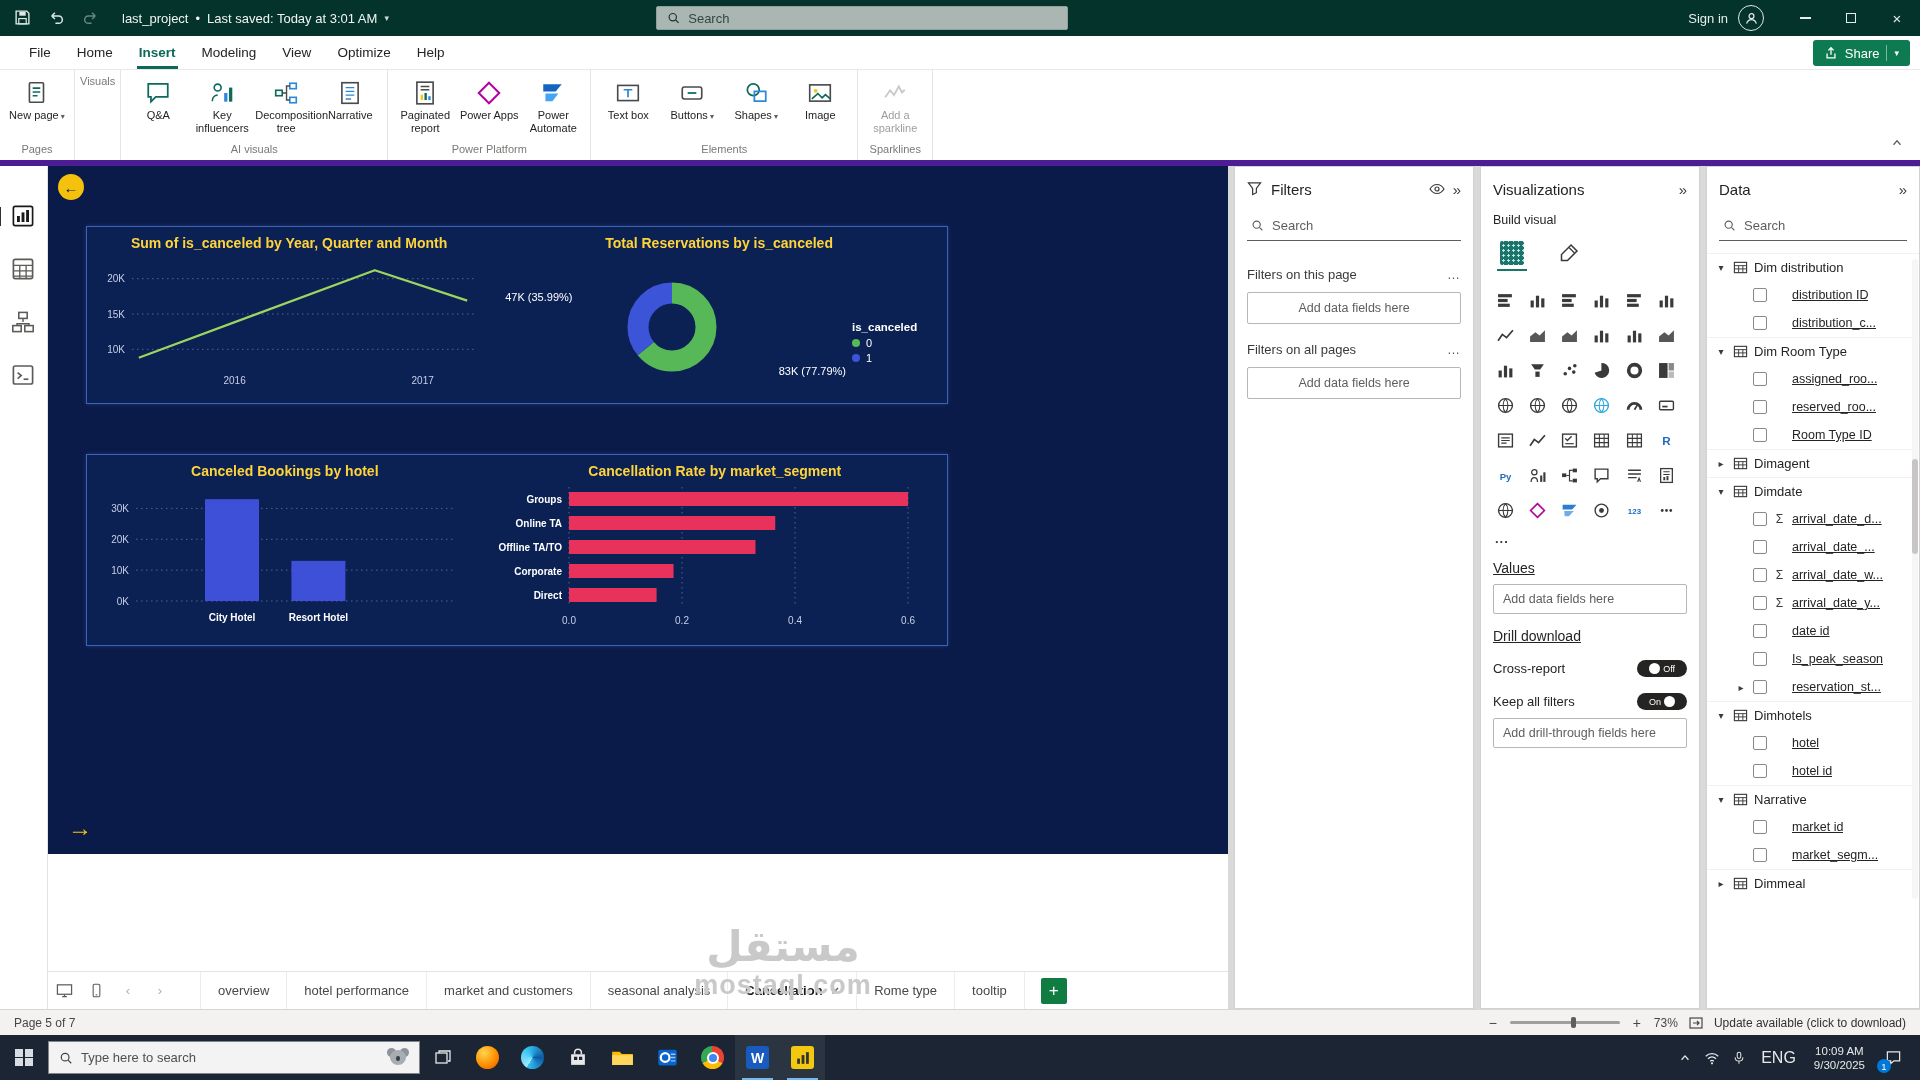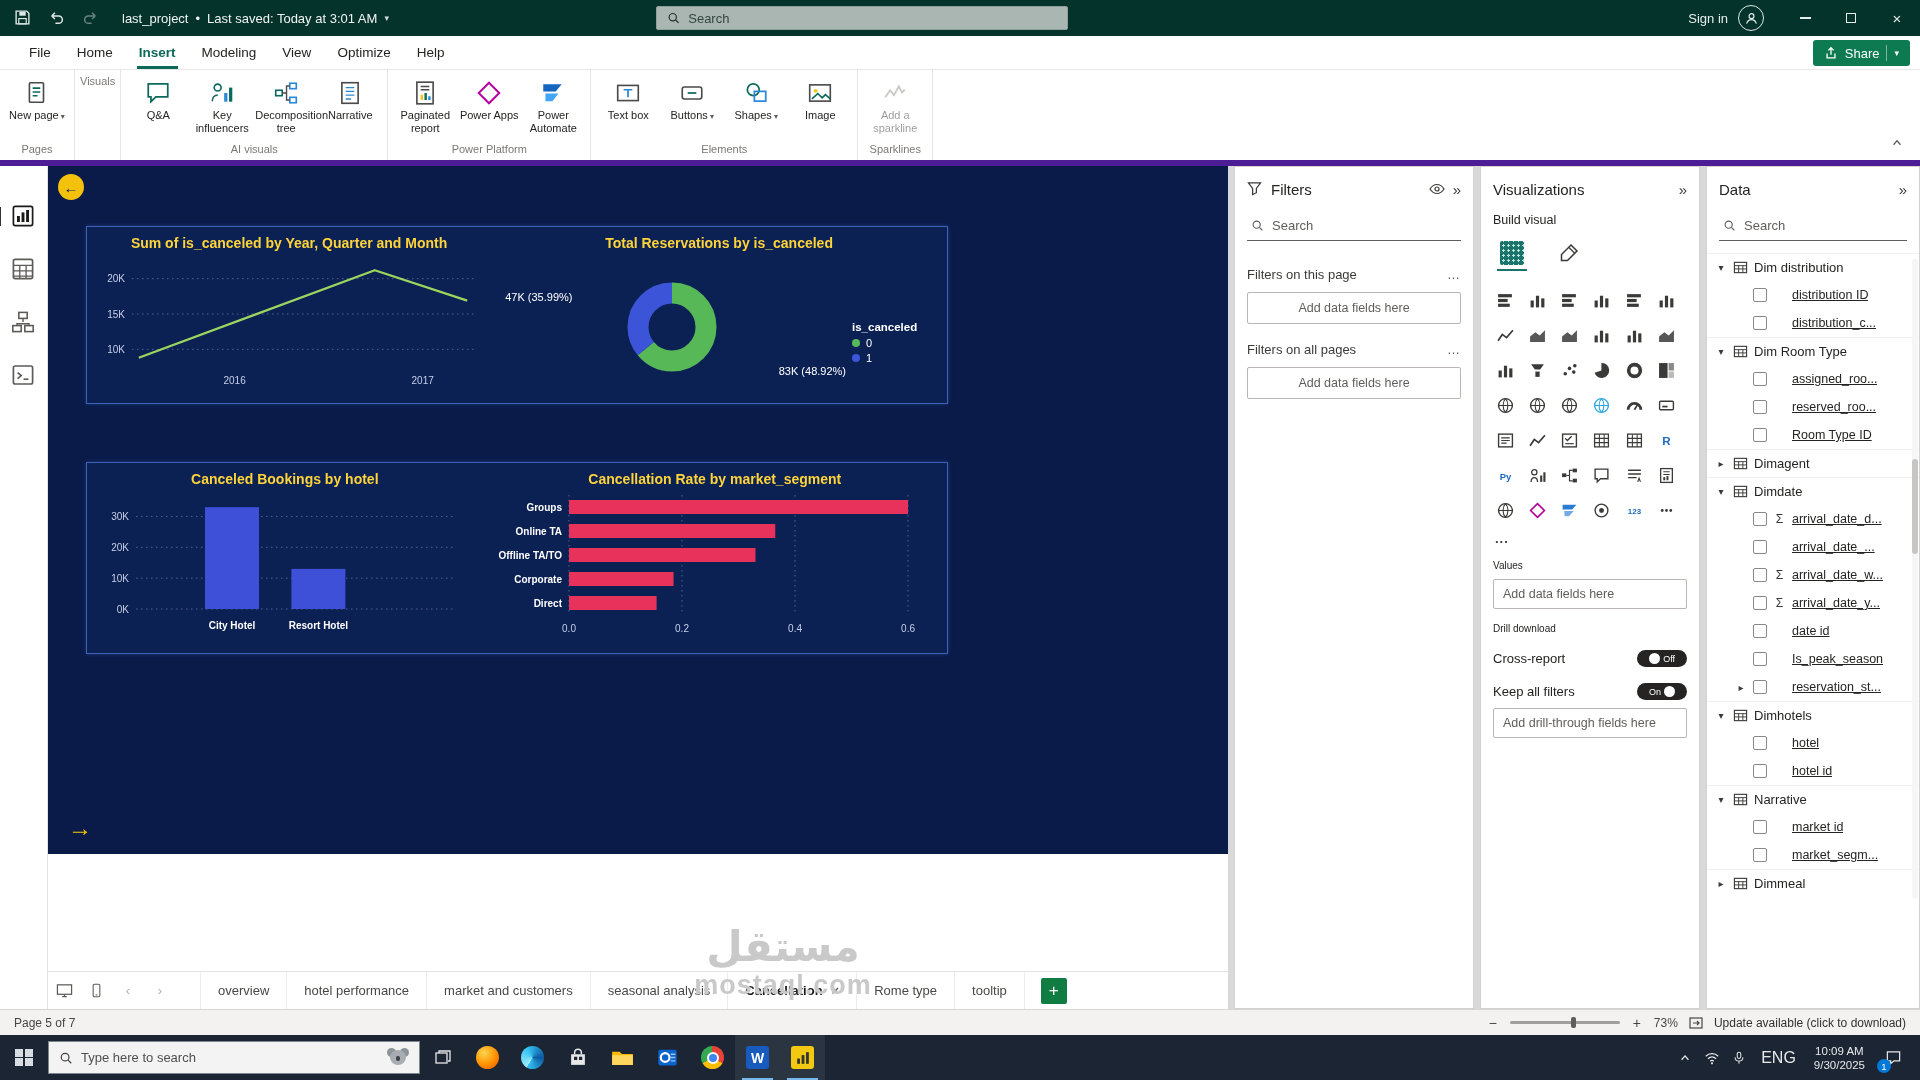--- a/index.html
+++ b/index.html
@@ -55,21 +55,21 @@
 .report-page{height:688px;background:#0a1b4a;position:relative;}
 .canvas-rest{flex:1;background:#fff;}
 
 .back-btn{position:absolute;left:10px;top:8px;width:26px;height:26px;border-radius:50%;background:#f4c20d;color:#0a1b4a;display:flex;align-items:center;justify-content:center;font-weight:700;font-size:15px;cursor:pointer;}
 .back-btn::before{content:"←";}
 .next-btn{position:absolute;left:20px;bottom:12px;color:#f4c20d;font-size:24px;font-weight:700;cursor:pointer;}
 .next-btn::before{content:"→";}
 
 .box{position:absolute;background:#0c2153;border:1px solid #3e62b4;display:flex;box-shadow:0 0 4px rgba(90,140,255,.25);}
 .box-top{left:38px;top:60px;width:862px;height:178px;}
-.box-bottom{left:38px;top:296px;width:862px;height:192px;}
+.box-bottom{left:38px;top:288px;width:862px;height:192px;}
 .half{position:relative;display:flex;flex-direction:column;align-items:center;min-width:0;}
 .half-line{flex:0 0 47%;}
 .half-donut{flex:1;}
 .half-bar{flex:0 0 46%;}
 .half-hbar{flex:1;}
 .chart-title{color:#ffd43a;font-weight:700;font-size:14px;margin-top:8px;white-space:nowrap;}
 .donut-row{display:flex;width:100%;flex:1;align-items:center;}
 .donut-wrap{position:relative;flex:1;display:flex;align-items:center;justify-content:center;height:100%;}
 .dlabel{position:absolute;color:#fff;font-size:11px;white-space:nowrap;}
 .dlabel.l1{left:14px;top:40px;}
@@ -98,21 +98,21 @@
 .ffield{border:1px solid #b9b6b3;border-radius:2px;height:32px;display:flex;align-items:center;justify-content:center;color:#605e5c;font-size:12.5px;}
 
 .build-label{padding:2px 12px 0;font-size:12.5px;color:#252423;}
 .viz-modes{display:flex;gap:26px;padding:10px 16px 6px;}
 .viz-mode{width:30px;height:34px;display:flex;align-items:center;justify-content:center;cursor:pointer;}
 .viz-mode.selected{border-bottom:2px solid #1b746b;}
 .build-chip{width:24px;height:24px;background:#1b746b;border-radius:2px;background-image:radial-gradient(#bfe3df 1px,transparent 1.3px);background-size:5px 5px;background-position:1px 2px;}
 .viz-grid{display:grid;grid-template-columns:repeat(6,1fr);row-gap:13px;padding:12px 12px 2px;}
 .vcell{width:24px;height:22px;display:flex;align-items:center;justify-content:center;color:#3b3a39;cursor:pointer;}
 .vmore{padding:8px 14px 0;color:#3b3a39;font-weight:700;letter-spacing:1px;cursor:pointer;}
-.vsec-label{padding:14px 12px 8px;font-size:10px;color:#252423;}
+.vsec-label{padding:14px 12px 8px;font-size:14px;color:#252423;text-decoration:underline;}
 .vfield{margin:0 12px;border:1px solid #b9b6b3;border-radius:2px;height:30px;display:flex;align-items:center;padding:0 9px;color:#605e5c;font-size:12.5px;}
 .drill-row{display:flex;align-items:center;justify-content:space-between;padding:8px 12px;font-size:13px;color:#252423;}
 .toggle{min-width:38px;height:17px;border-radius:9px;background:#252423;color:#fff;font-size:9px;display:flex;align-items:center;padding:0 12px;gap:3px;cursor:pointer;}
 .toggle .knob{width:11px;height:11px;border-radius:50%;background:#fff;}
 .toggle.on{flex-direction:row-reverse;}
 
 .tree{flex:1;overflow:hidden;font-size:13px;color:#252423;padding-top:2px;}
 .trow{height:28px;display:flex;align-items:center;gap:6px;padding:0 8px;cursor:pointer;}
 .trow.table-row{border-top:1px solid #f2f1f0;}
 .caret{width:12px;color:#3b3a39;font-size:10px;text-align:center;flex:0 0 12px;}
@@ -471,21 +471,21 @@
         </div>
         <div class="half half-donut">
           <div class="chart-title">Total Reservations by is_canceled</div>
           <div class="donut-row">
             <div class="donut-wrap" id="donut-mount">
                 <svg width="112" height="112">
                   <circle cx="56" cy="56" r="34" fill="none" stroke="#57b857" stroke-width="21" pathLength="100" stroke-dasharray="64.01 35.989999999999995" stroke-dashoffset="0" transform="rotate(-90 56 56)"></circle>
                   <circle cx="56" cy="56" r="34" fill="none" stroke="#3c55d8" stroke-width="21" pathLength="100" stroke-dasharray="35.99 64.00999999999999" stroke-dashoffset="-64.01" transform="rotate(-90 56 56)"></circle>
                 </svg>
                 <span class="dlabel l1">47K (35.99%)</span>
-                <span class="dlabel l2">83K (48.92%)</span>
+                <span class="dlabel l2">83K (77.79%)</span>
               </div>
             <div class="legend" id="donut-legend">
                 <div class="legend-title">is_canceled</div>
                 <div class="li">
                   <span class="dot" style="background: rgb(87, 184, 87);"></span>
                   <span>0</span>
                 </div>
                 <div class="li">
                   <span class="dot" style="background: rgb(60, 85, 216);"></span>
                   <span>1</span>

